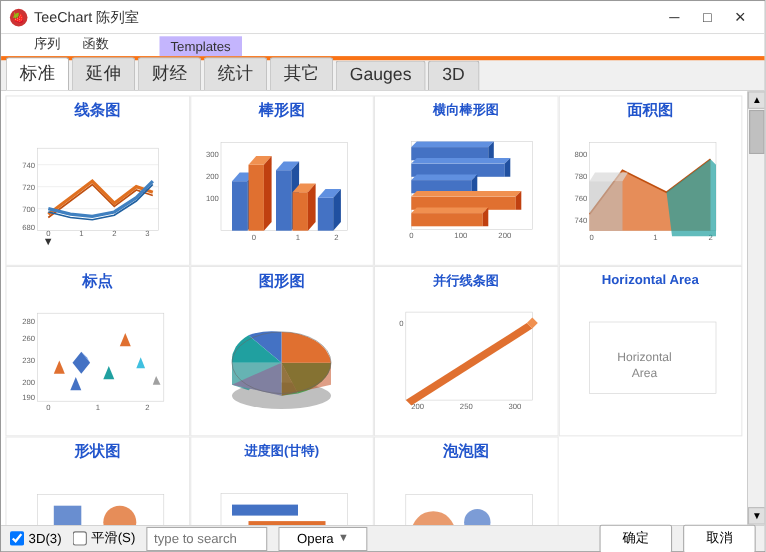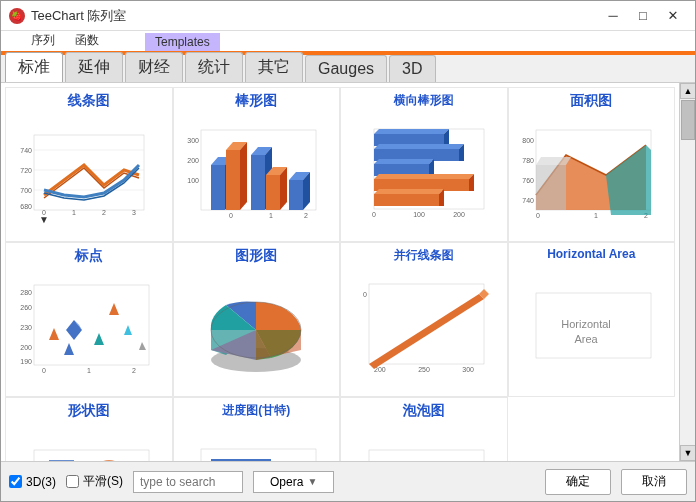--- a/index.html
+++ b/index.html
@@ -165,21 +165,21 @@
       background: #f0f0f0;
     }
     .scroll-thumb {
       width: 14px;
       height: 40px;
       background: #c0c0c0;
       border: 1px solid #aaa;
       margin: 1px;
     }
     .bottom-bar {
-      height: 40px;
+      height: 24px;
       background: #f0f0f0;
       border-top: 1px solid #ccc;
       display: flex;
       align-items: center;
       padding: 0 8px;
       gap: 10px;
     }
     .checkbox-group {
       display: flex;
       align-items: center;

